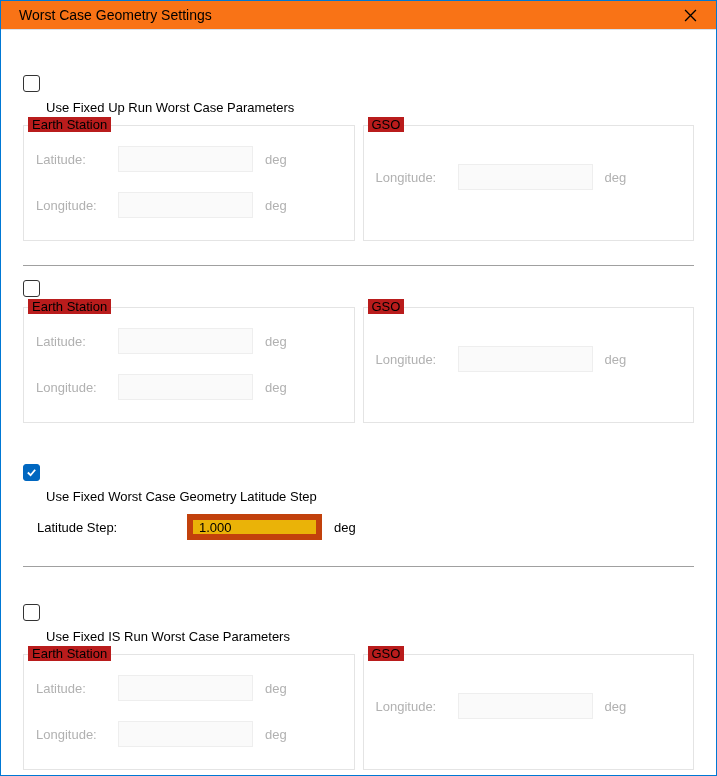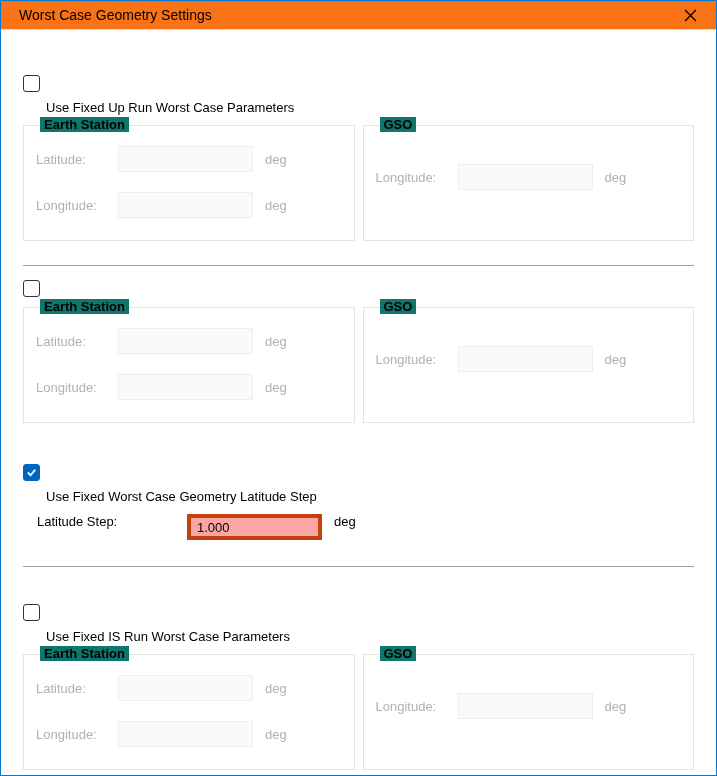--- a/index.html
+++ b/index.html
@@ -81,26 +81,25 @@
     }
     fieldset {
       border: 1px solid #e4e4e4;
       padding: 14px 12px 10px 12px;
       flex: 1;
       position: relative;
     }
     fieldset .legend {
       position: absolute;
       top: -9px;
-      left: 16px;
-      background: #0f766e;
+      left: 4px;
+      background: #b91c1c;
       padding: 0 4px;
       font-size: 13px;
       color: #000;
-      font-weight: bold;
     }
     .field-row {
       display: flex;
       align-items: center;
       margin: 6px 0 20px 0;
     }
     .field-row:last-child { margin-bottom: 12px; }
     .field-label {
       width: 82px;
       color: #b1b1b1;
@@ -108,39 +107,40 @@
     }
     .field-input {
       width: 135px;
       height: 26px;
       border: 1px solid #eeeeee;
       background: #fafafa;
       padding: 0 6px;
       font-size: 13px;
     }
     .field-input.enabled {
-      border: 4px solid #c2410c;
-      background: #fca5a5;
+      border: 6px solid #c2410c;
+      background: #eab308;
       color: #000;
     }
     .field-unit {
       margin-left: 12px;
       color: #b1b1b1;
       font-size: 13px;
     }
     .gso-inner {
       padding-top: 18px;
     }
     hr.sep {
       border: none;
       border-top: 1px solid #a0a0a0;
       margin: 6px 0 14px 0;
     }
     .latstep-row {
       display: flex;
+      align-items: center;
       margin: 1px 0 14px 14px;
     }
     .latstep-row .enabled-label {
       width: 150px;
       color: #000;
       font-size: 13px;
     }
     .latstep-row .enabled-unit { color: #000; margin-left: 12px; }
     .buttons {
       display: flex;

